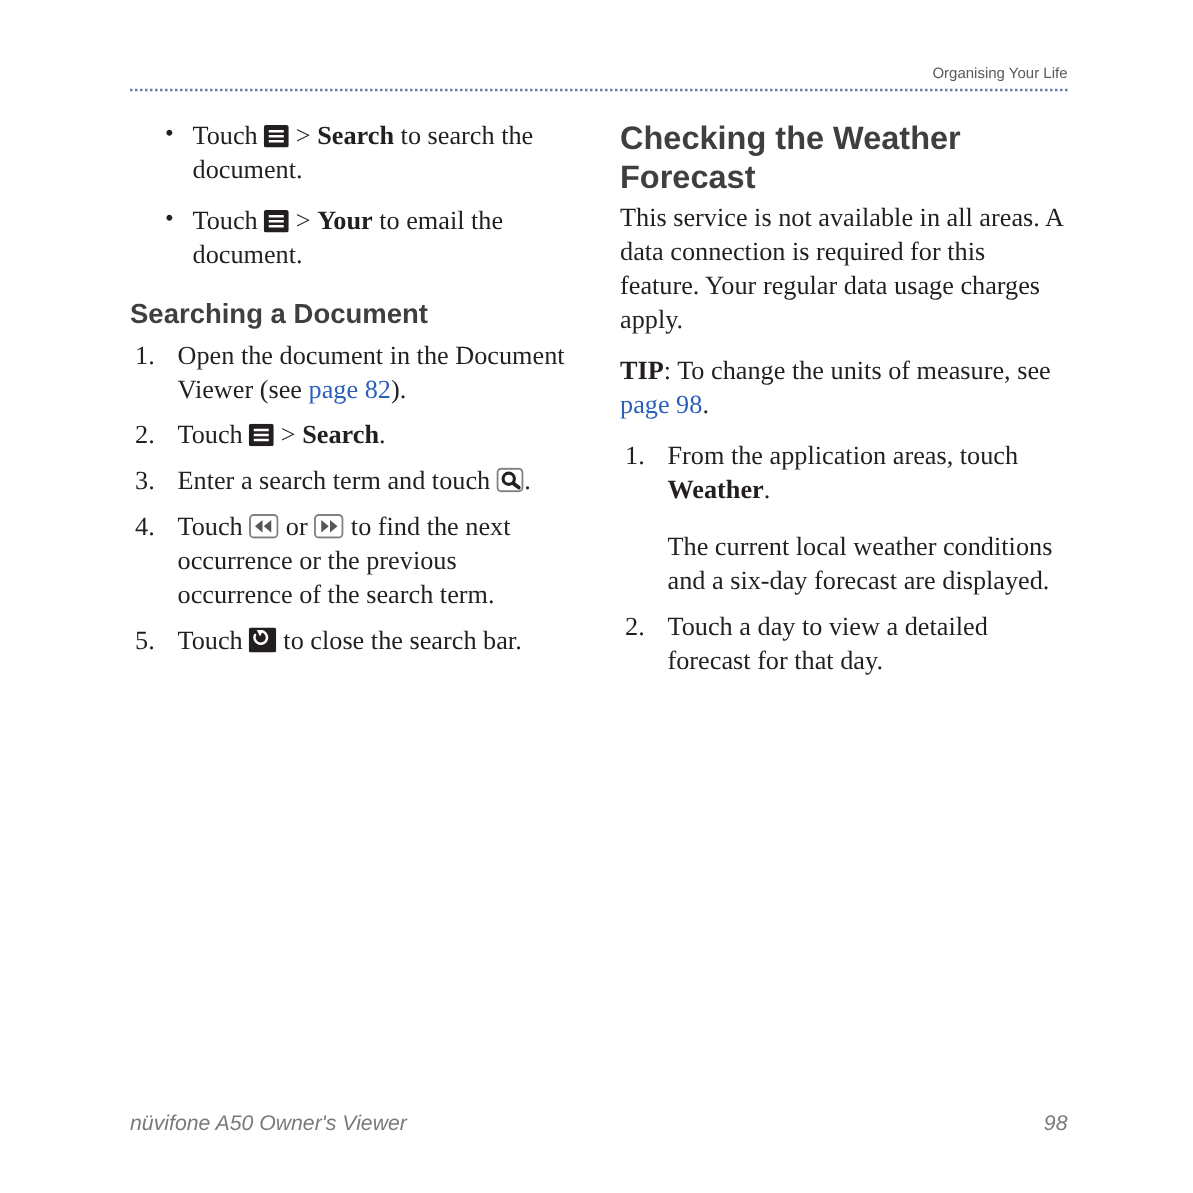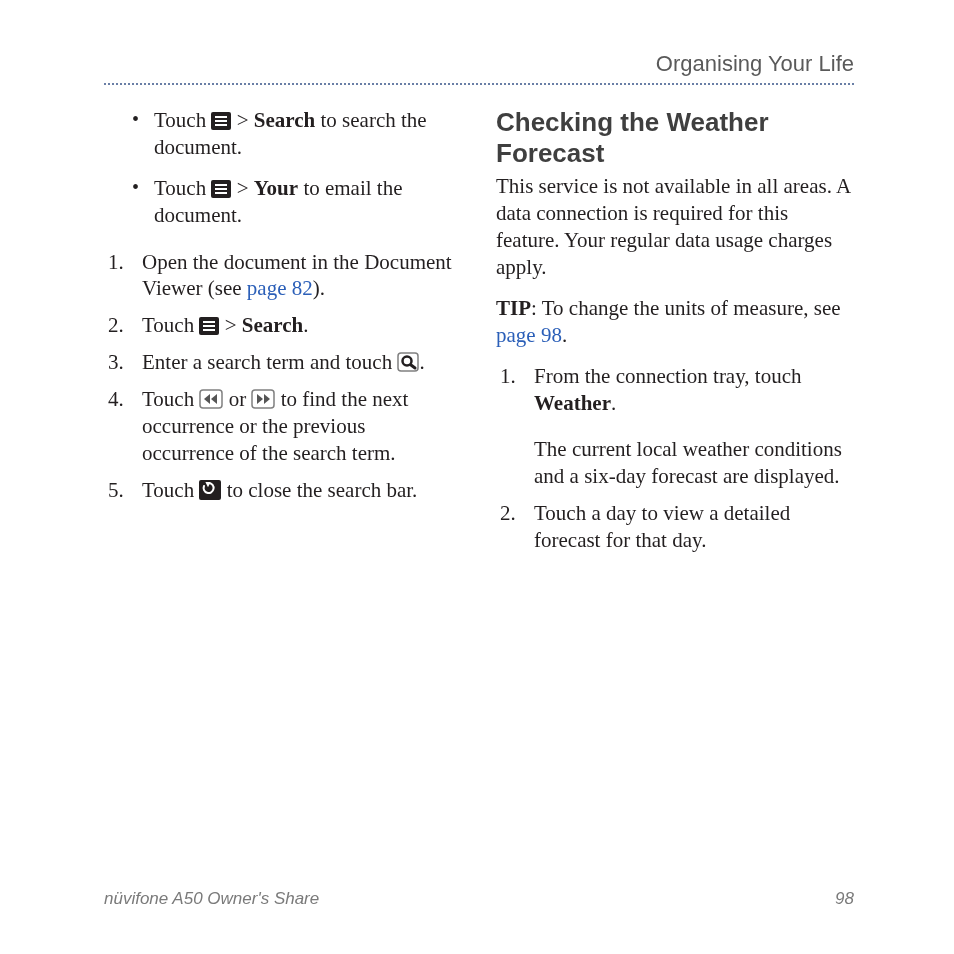--- a/index.html
+++ b/index.html
@@ -13,21 +13,21 @@
     box-sizing: border-box;
     position: relative;
   }
   .page {
     box-sizing: border-box;
     padding: 51px 100px 40px 104px;
   }
   .running-head {
     text-align: right;
     font-family: Arial, Helvetica, sans-serif;
-    font-size: 22px;
+    font-size: 12px;
     color: #5a5a5a;
     margin-bottom: 6px;
   }
   .rule {
     border: none;
     border-top: 2px dotted #6a7fa6;
     margin: 0 0 22px 0;
   }
   .columns {
     column-count: 2;
@@ -167,20 +167,21 @@
         <svg class="icon menu-icon" viewBox="0 0 20 18">
             <rect x="0" y="0" width="20" height="18" rx="2"></rect>
             <line x1="4" y1="5" x2="16" y2="5"></line>
             <line x1="4" y1="9" x2="16" y2="9"></line>
             <line x1="4" y1="13" x2="16" y2="13"></line>
           </svg>
         <span> &gt; </span><b class="sans">Your</b><span> to email the document.</span>
       </li>
     </ul>
 
+    <div class="h3">Searching a Document</div>
     <ol class="steps">
       <li>
         <span>Open the document in the Document Viewer (see </span><span class="link">page 82</span><span>).</span>
       </li>
       <li>
         <span>Touch </span>
         <svg class="icon menu-icon" viewBox="0 0 20 18">
             <rect x="0" y="0" width="20" height="18" rx="2"></rect>
             <line x1="4" y1="5" x2="16" y2="5"></line>
             <line x1="4" y1="9" x2="16" y2="9"></line>
@@ -226,27 +227,27 @@
       <div class="h2">Checking the Weather Forecast</div>
       <p class="para">This service is not available in all areas. A data connection is required for this feature. Your regular data usage charges apply.</p>
     </div>
 
     <p class="para">
       <span class="tip-label">TIP</span><span>: To change the units of measure, see </span><span class="link">page 98</span><span>.</span>
     </p>
 
     <ol class="steps">
       <li>
-        <span>From the connection tray, touch </span><b class="sans">Weather</b><span>.</span>
+        <span>From the application areas, touch </span><b class="sans">Weather</b><span>.</span>
         <span class="sub">The current local weather conditions and a six-day forecast are displayed.</span>
       </li>
       <li>
         <span>Touch a day to view a detailed forecast for that day.</span>
       </li>
     </ol>
 
   </div>
 </div>
 
 <div class="footer">
-  <span>nüvifone A50 Owner's Share</span>
+  <span>nüvifone A50 Owner's Viewer</span>
   <span class="pagenum">98</span>
 </div>
 
 </body></html>

